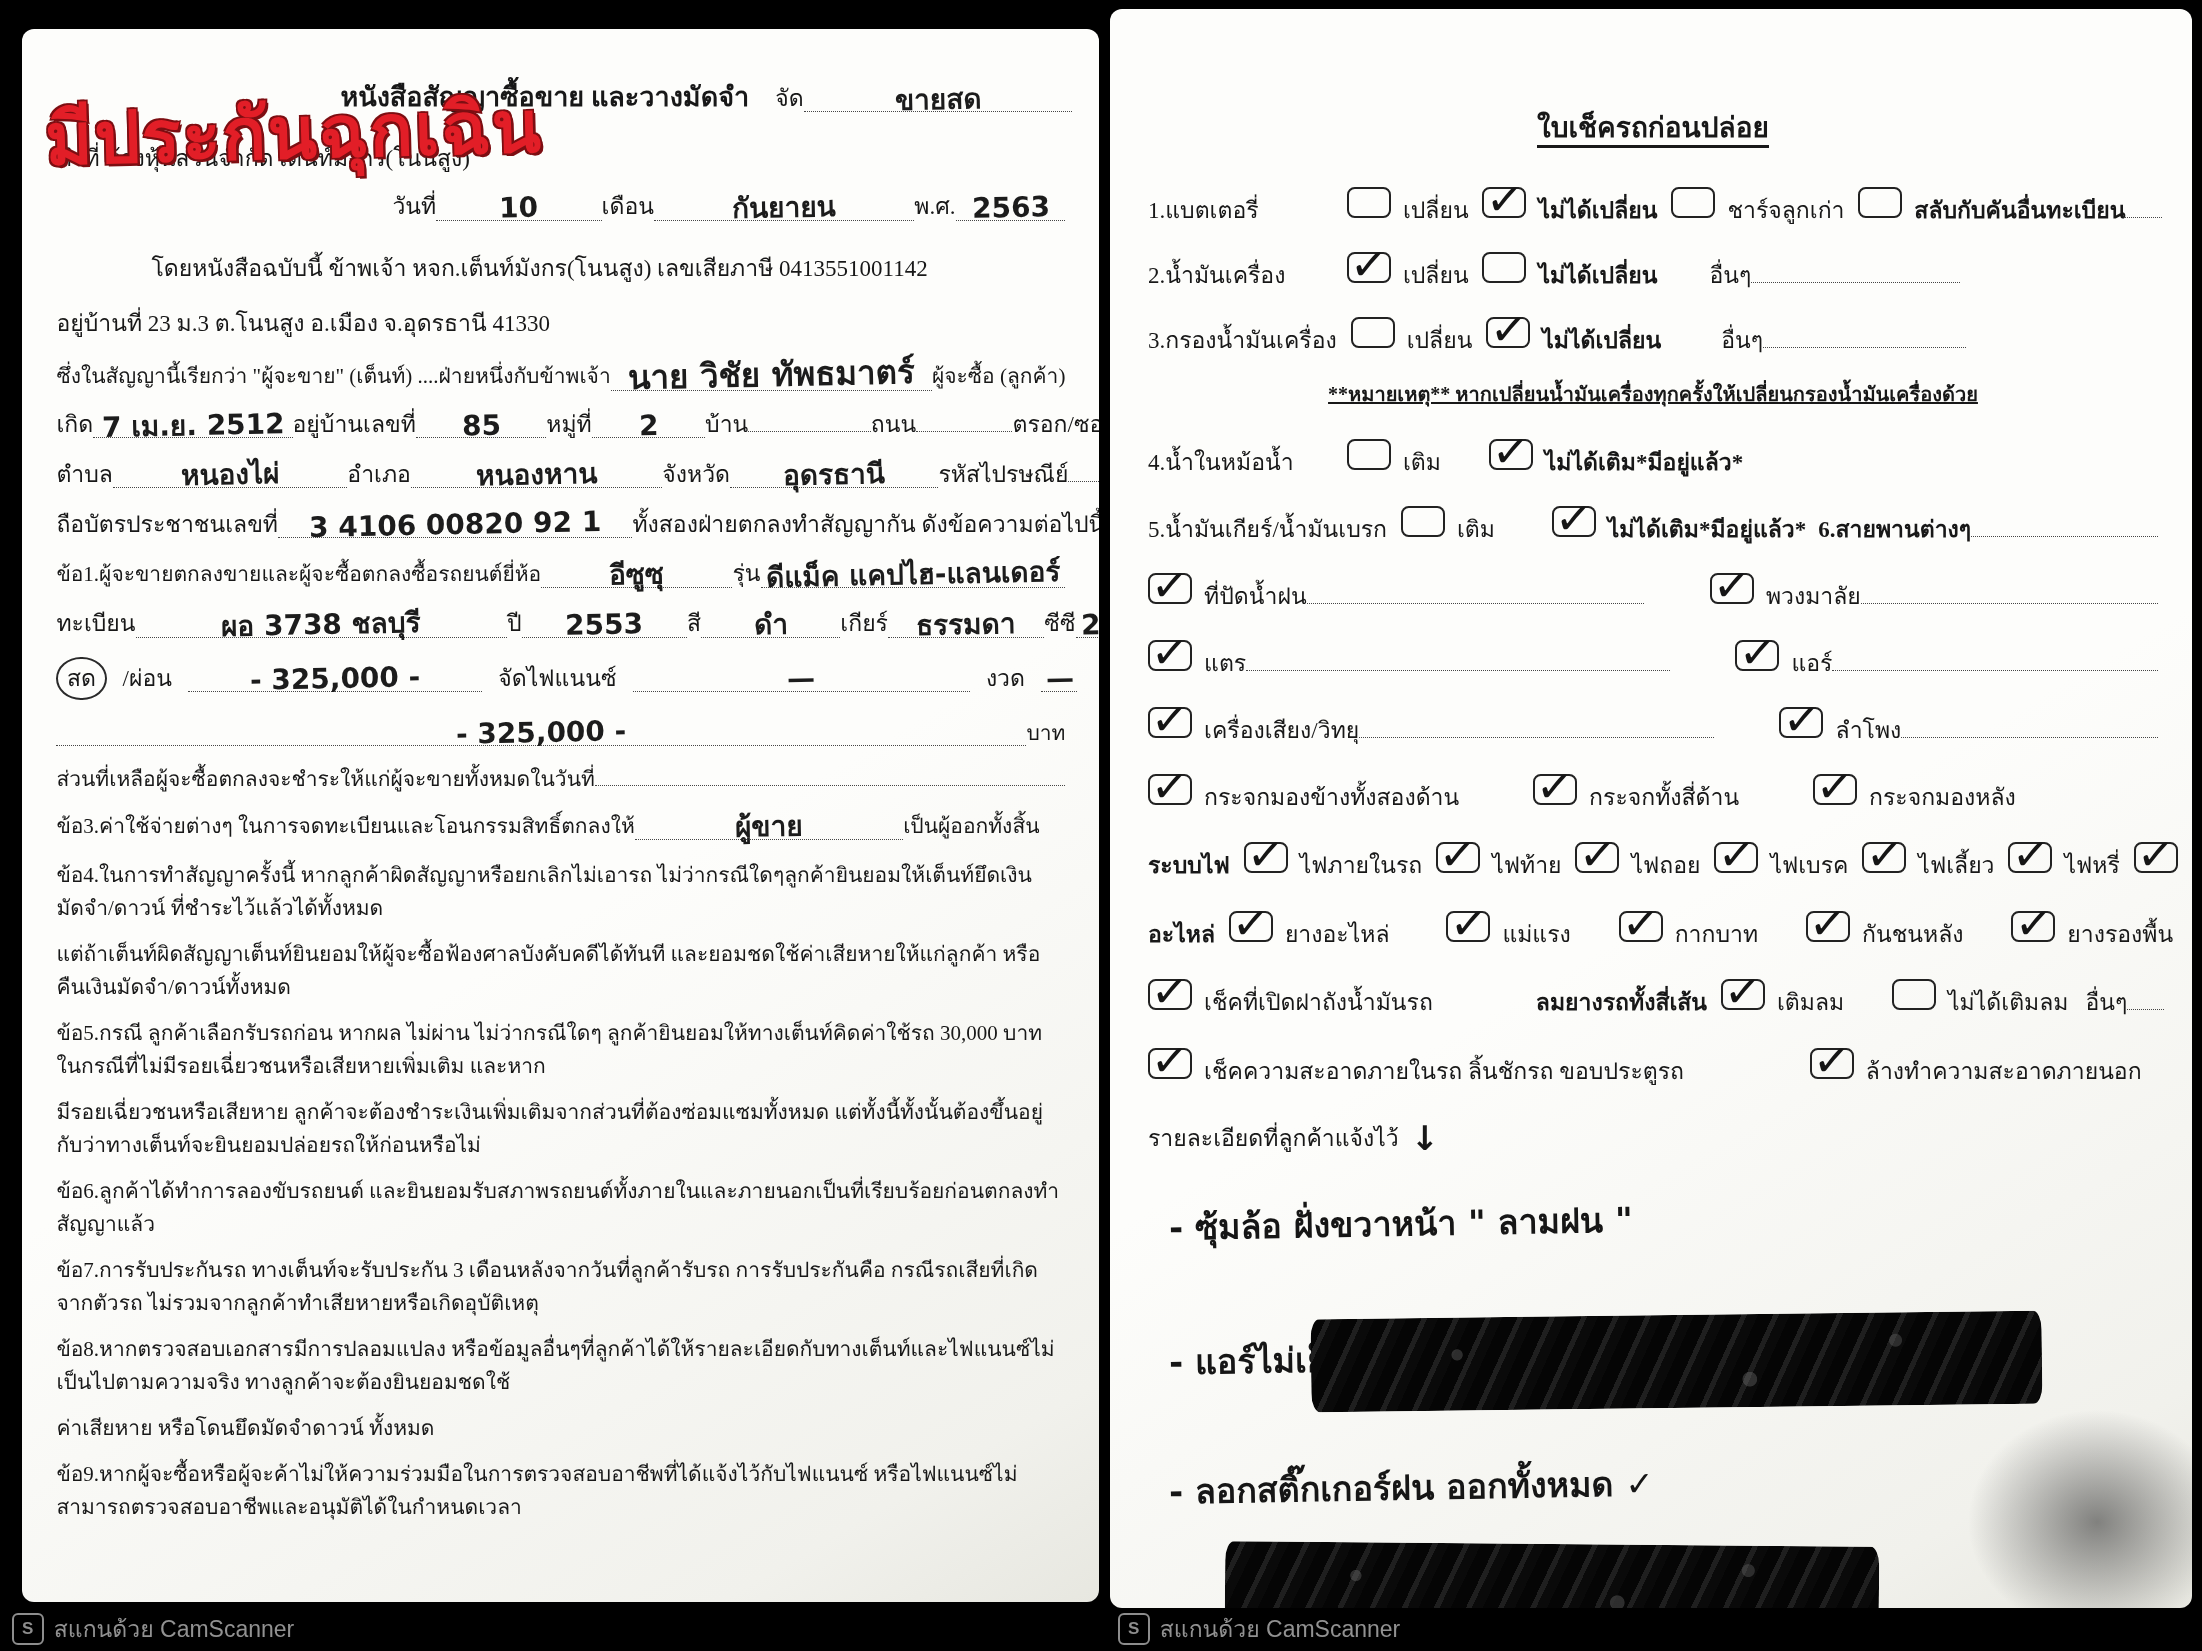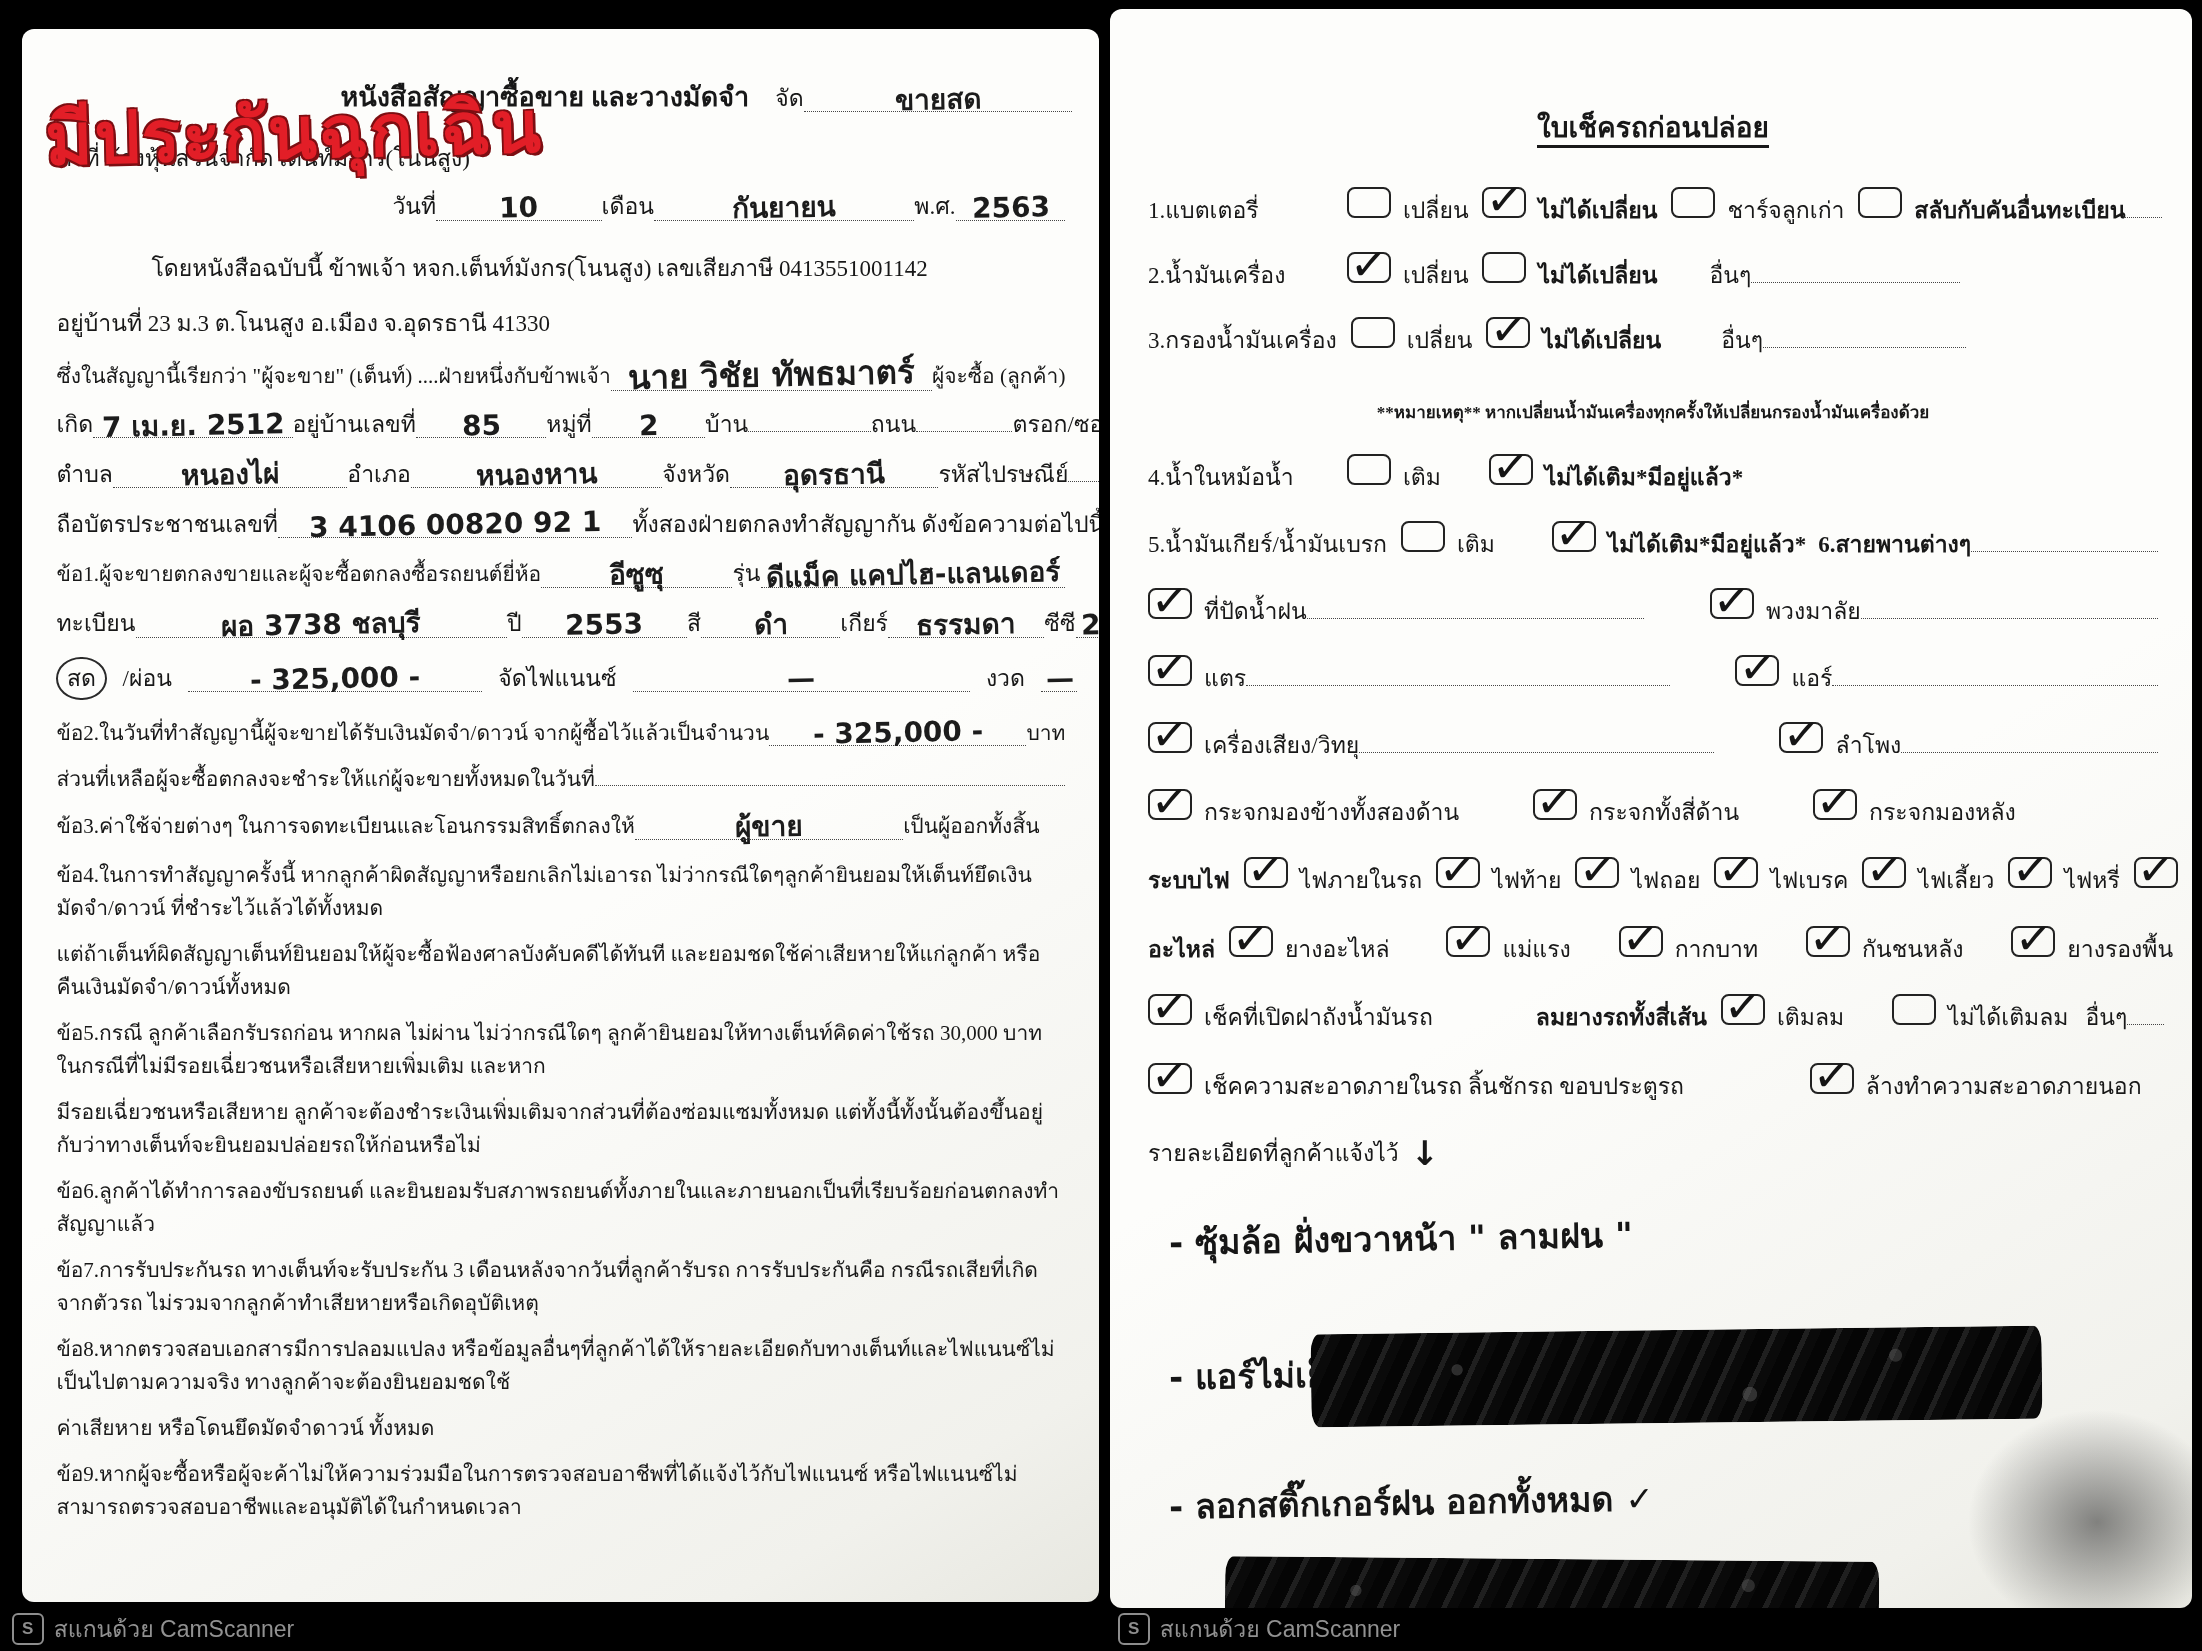--- a/index.html
+++ b/index.html
@@ -141,21 +141,20 @@
     <span class="circle">สด</span>
     <span>/ผ่อน</span>
     <span class="d" style="flex:0 0 284px;"><span class="hand">- 325,000 -</span></span>
     <span>จัดไฟแนนซ์</span>
     <span class="d" style="flex:0 0 327px;"><span class="hand">—</span></span>
     <span>งวด</span>
     <span class="d g"><span class="hand">—</span></span>
   </div>
 
   <div class="row small" style="margin-top:15.5px;">
-    <span>ข้อ2.ในวันที่ทำสัญญานี้ผู้จะขายได้รับเงินมัดจำ/ดาวน์ จากผู้ซื้อไว้แล้วเป็นจำนวน</span>
     <span class="d g"><span class="hand">- 325,000 -</span></span>
     <span>บาท</span>
   </div>
   <div class="row small" style="margin-top:13.8px;">
     <span>ส่วนที่เหลือผู้จะซื้อตกลงจะชำระให้แก่ผู้จะขายทั้งหมดในวันที่</span>
     <span class="d g"></span>
   </div>
   <div class="row small" style="margin-top:13.8px;">
     <span>ข้อ3.ค่าใช้จ่ายต่างๆ ในการจดทะเบียนและโอนกรรมสิทธิ์ตกลงให้</span>
     <span class="d" style="flex:0 0 258px;"><span class="hand">ผู้ขาย</span></span>
@@ -235,21 +234,21 @@
         <span class="box"></span>
         <span class="tick">✓</span>
       </span>
     <span class="lbl b">ไม่ได้เปลี่ยน</span>
     <span style="flex:0 0 60px;"></span>
     <span>อื่นๆ</span>
     <span class="d g" style="max-width:447px;"></span>
     <span class="g"></span>
   </div>
 
-  <div class="b" style="text-align:center;margin-top:40px;font-size:17px;">**หมายเหตุ** หากเปลี่ยนน้ำมันเครื่องทุกครั้งให้เปลี่ยนกรองน้ำมันเครื่องด้วย</div>
+  <div class="b" style="text-align:center;margin-top:20px;font-size:20px;text-decoration:underline;">**หมายเหตุ** หากเปลี่ยนน้ำมันเครื่องทุกครั้งให้เปลี่ยนกรองน้ำมันเครื่องด้วย</div>
 
   <div class="row t" style="margin-top:29px;">
     <span style="flex:0 0 185px;">4.น้ำในหม้อน้ำ</span>
     <span class="cb">
         <span class="box"></span>
         <span class="tick"></span>
       </span>
     <span class="lbl">เติม</span>
     <span style="flex:0 0 34px;"></span>
     <span class="cb">

